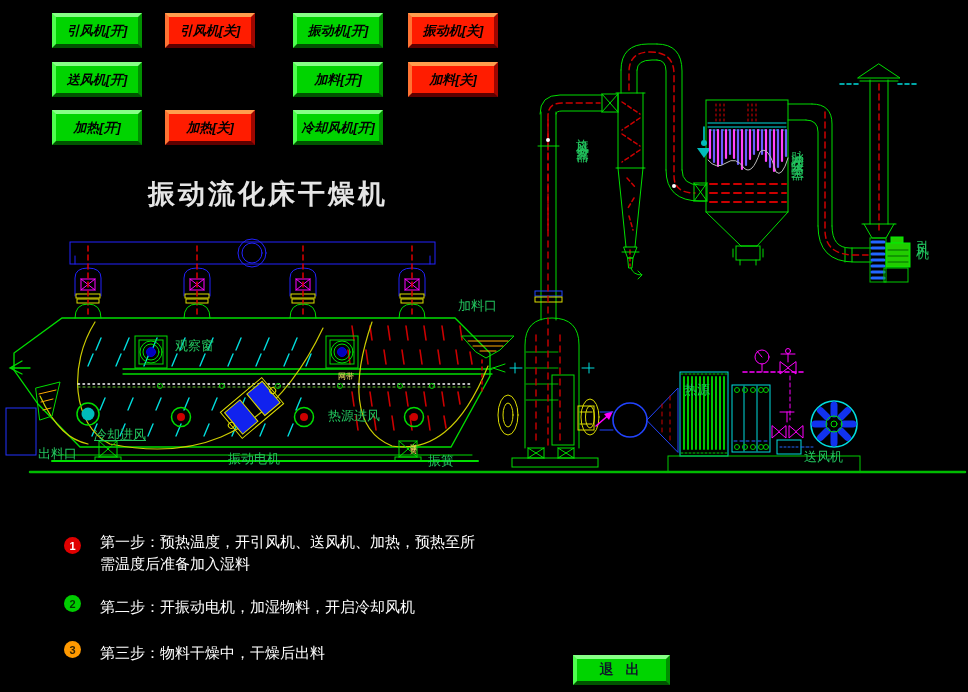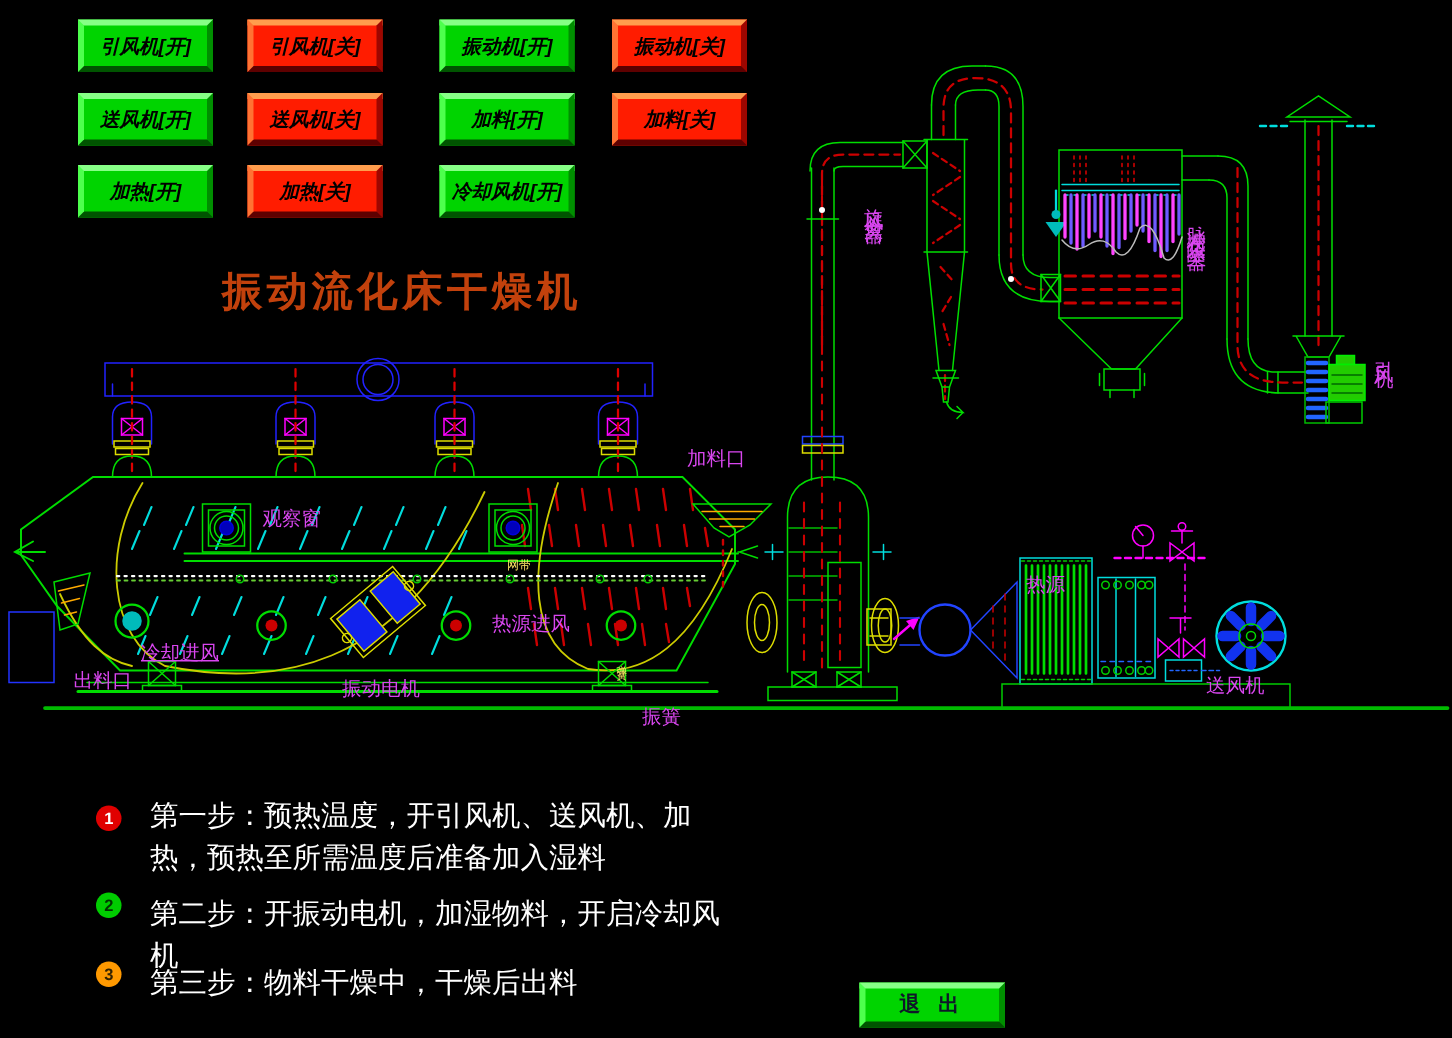--- a/index.html
+++ b/index.html
@@ -8,28 +8,28 @@
   #diagram{position:absolute;left:0;top:0;z-index:1;}
   .btn{position:absolute;width:90px;height:35px;box-sizing:border-box;display:flex;
        align-items:center;justify-content:center;font-size:13px;font-weight:bold;color:#000;
        cursor:pointer;z-index:3;letter-spacing:0px;font-style:italic;}
   .btn.on{background:#00d400;border-top:4px solid #86ff86;border-left:4px solid #4dff4d;
           border-bottom:4px solid #005400;border-right:4px solid #008f00;}
   .btn.off{background:#ff1c00;border-top:4px solid #ff9d4d;border-left:4px solid #ff7333;
            border-bottom:4px solid #5e0000;border-right:4px solid #9e0600;}
   .c0{left:52px}.c1{left:165px}.c2{left:293px}.c3{left:408px}
   .r0{top:13px}.r1{top:62px}.r2{top:110px}
-  #title{position:absolute;left:148px;top:176px;color:#c2410c;font-size:27px;font-weight:bold;
+  #title{position:absolute;left:148px;top:176px;color:#e5e5e5;font-size:27px;font-weight:bold;
          letter-spacing:3px;z-index:2;}
-  .dlabel{position:absolute;color:#d946ef;font-size:13px;z-index:2;white-space:nowrap;}
+  .dlabel{position:absolute;color:#22c55e;font-size:13px;z-index:2;white-space:nowrap;}
   .vlabel{writing-mode:vertical-rl;text-orientation:upright;letter-spacing:3px;line-height:1;}
   .tiny{color:#ffe666;font-size:8px;z-index:2;}
   .step-badge{position:absolute;width:17px;height:17px;border-radius:50%;display:flex;
               align-items:center;justify-content:center;font-size:11px;font-weight:bold;z-index:2;}
-  .step-text{position:absolute;color:#fff;font-size:19px;line-height:1.45;width:380px;z-index:2;}
+  .step-text{position:absolute;color:#fff;font-size:15px;line-height:1.45;width:380px;z-index:2;}
   #exit-btn{position:absolute;left:573px;top:655px;width:97px;height:30px;box-sizing:border-box;
             background:#00d400;border-top:4px solid #86ff86;border-left:4px solid #4dff4d;
             border-bottom:4px solid #005400;border-right:4px solid #008f00;display:flex;
             align-items:center;justify-content:center;color:#0f172a;font-size:14px;font-weight:bold;
             letter-spacing:4px;cursor:pointer;z-index:3;}
 </style>
 </head>
 <body>
 
 <div id="screen">
@@ -347,36 +347,35 @@
         <path d="M30,472 H965" stroke="#00bb00" stroke-width="2.5"></path>
       </g>
     </g>
   </svg>
 
   <div class="btn on  c0 r0">引风机[开]</div>
   <div class="btn off c1 r0">引风机[关]</div>
   <div class="btn on  c2 r0">振动机[开]</div>
   <div class="btn off c3 r0">振动机[关]</div>
   <div class="btn on  c0 r1">送风机[开]</div>
-  <div class="btn off c1 r1">送风机[关]</div>
   <div class="btn on  c2 r1">加料[开]</div>
   <div class="btn off c3 r1">加料[关]</div>
   <div class="btn on  c0 r2">加热[开]</div>
   <div class="btn off c1 r2">加热[关]</div>
   <div class="btn on  c2 r2">冷却风机[开]</div>
 
   <div id="title">振动流化床干燥机</div>
 
   <div class="dlabel" style="left:458px;top:297px;">加料口</div>
   <div class="dlabel" style="left:175px;top:337px;">观察窗</div>
   <div class="dlabel" style="left:328px;top:407px;">热源进风</div>
   <div class="dlabel" style="left:94px;top:426px;text-decoration:underline;">冷却进风</div>
-  <div class="dlabel" style="left:22px;top:445px;padding-left:27px;">出料口</div>
+  <div class="dlabel" style="left:11px;top:445px;padding-left:27px;">出料口</div>
   <div class="dlabel" style="left:228px;top:450px;">振动电机</div>
-  <div class="dlabel" style="left:428px;top:469px;">振簧</div>
+  <div class="dlabel" style="left:428px;top:452px;">振簧</div>
   <div class="dlabel" style="left:684px;top:349px;margin-top:32px;">热源</div>
   <div class="dlabel" style="left:804px;top:448px;">送风机</div>
   <div class="dlabel vlabel" style="left:576px;top:128px;">旋风分离器</div>
   <div class="dlabel vlabel" style="left:791px;top:140px;">脉冲布袋除尘器</div>
   <div class="dlabel vlabel" style="left:916px;top:230px;">引风机</div>
   <div class="dlabel tiny" style="left:338px;top:371px;">网带</div>
   <div class="dlabel tiny vlabel" style="left:410px;top:438px;font-size:7px;">弹簧</div>
 
   <div class="step-badge" style="left:64px;top:537px;background:#e00000;color:#fff;">1</div>
   <div class="step-text" style="left:100px;top:531px;">第一步：预热温度，开引风机、送风机、加热，预热至所需温度后准备加入湿料</div>

